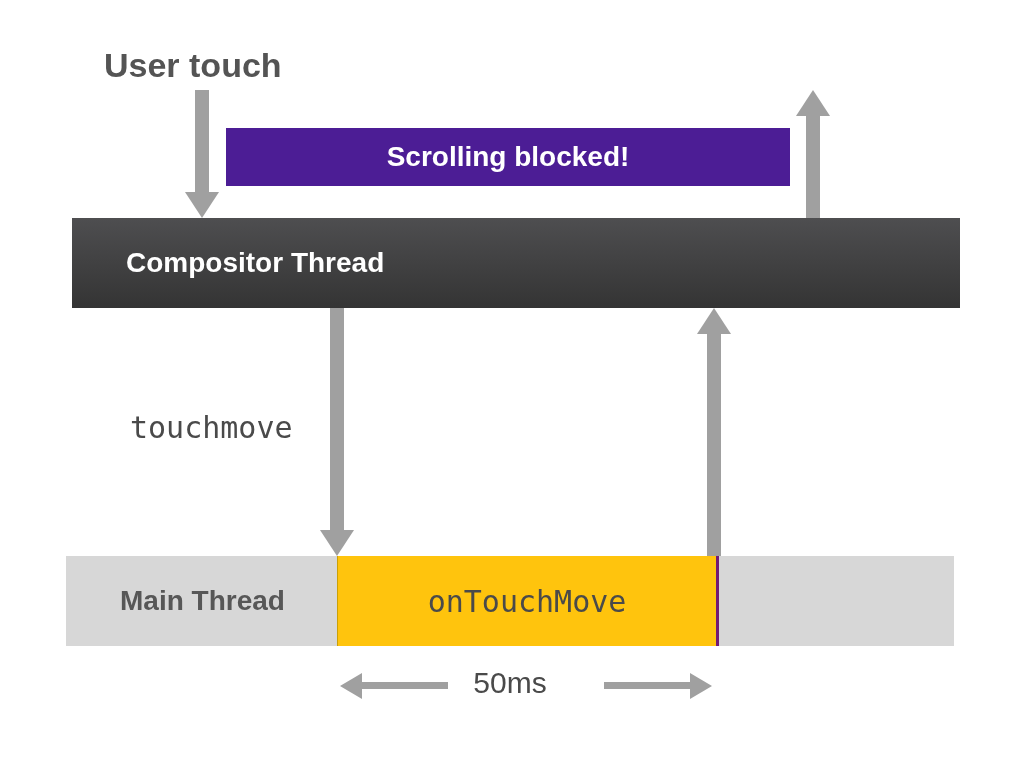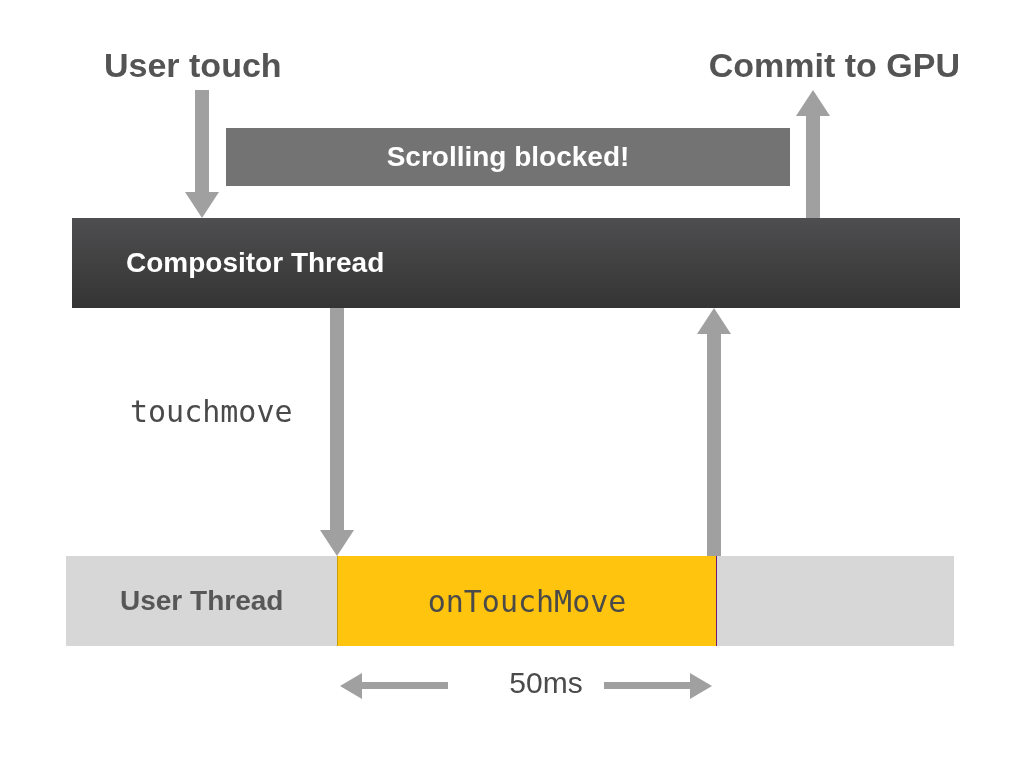--- a/index.html
+++ b/index.html
@@ -14,21 +14,21 @@
   .top-label{
     position:absolute;top:46px;
     font-size:34px;font-weight:700;color:#545454;
   }
   #lab-user   {left:104px;}
   #lab-commit {right:95px;text-align:right;}
 
   
   #blocked{
     position:absolute;left:226px;top:128px;width:564px;height:58px;
-    background:#737373;color:#fff;
+    background:#4c1d95;color:#fff;
     font-size:28px;font-weight:700;
     display:flex;align-items:center;justify-content:center;
   }
 
   
   #compositor{
     position:absolute;left:72px;top:218px;width:888px;height:90px;
     background:linear-gradient(to bottom,#4e4e50 0%,#343434 100%);
     color:#fff;font-size:28px;font-weight:700;
     display:flex;align-items:center;padding-left:54px;box-sizing:border-box;
@@ -36,35 +36,35 @@
 
   
   #mainthread{
     position:absolute;left:66px;top:556px;width:888px;height:90px;
     background:#d7d7d7;
     color:#575757;font-size:28px;font-weight:700;
     display:flex;align-items:center;padding-left:54px;box-sizing:border-box;
   }
   #ontouch{
     position:absolute;left:337px;top:556px;width:378px;height:90px;
-    background:#ffc40d;border-left:1px solid #caa008;border-right:1px solid #701a75;
+    background:#ffc40d;border-left:1px solid #caa008;border-right:3px solid #701a75;
     color:#4a4a4a;
     font-family:"Menlo","Consolas",monospace;font-size:30px;
     display:flex;align-items:center;justify-content:center;
   }
 
   
   #touchmove{
-    position:absolute;left:130px;top:394px;
+    position:absolute;left:130px;top:410px;
     font-family:"Menlo","Consolas",monospace;font-size:30px;color:#4a4a4a;
   }
 
   
   #fifty{
-    position:absolute;left:482px;top:666px;width:128px;text-align:center;
+    position:absolute;left:446px;top:666px;width:128px;text-align:center;
     font-size:30px;color:#4a4a4a;
   }
 
   
   .v-arrow{position:absolute;width:14px;background:#a0a0a0;}
   .v-arrow .head{
     position:absolute;left:50%;transform:translateX(-50%);
     width:0;height:0;border-left:17px solid transparent;border-right:17px solid transparent;
   }
   .v-arrow.down .head{bottom:-24px;border-top:26px solid #a0a0a0;}
@@ -78,21 +78,20 @@
   }
   .h-arrow .head-l{left:-20px;border-right:22px solid #a0a0a0;}
   .h-arrow .head-r{right:-20px;border-left:22px solid #a0a0a0;}
 </style>
 </head>
 <body>
 
 <div class="stage">
 
   <div id="lab-user" class="top-label">User touch</div>
-  <div id="lab-commit" class="top-label">Commit to GPU</div>
 
   <div id="blocked">Scrolling blocked!</div>
 
   <div class="v-arrow down" style="left:195px;top:90px;height:104px;">
     <div class="head"></div>
   </div>
 
   <div class="v-arrow up" style="left:806px;top:114px;height:104px;">
     <div class="head"></div>
   </div>
@@ -105,21 +104,21 @@
     <div class="head"></div>
   </div>
 
   <div class="v-arrow up" style="left:707px;top:332px;height:224px;">
     <div class="head"></div>
   </div>
 
   <div id="touchmove">touchmove</div>
 
   <div id="mainthread">
-    <span>User Thread</span>
+    <span>Main Thread</span>
   </div>
 
   <div id="ontouch">
     <span>onTouchMove</span>
   </div>
 
   <div class="h-arrow" style="left:360px;width:88px;">
     <div class="head-l"></div>
   </div>
   <div class="h-arrow" style="left:604px;width:88px;">

